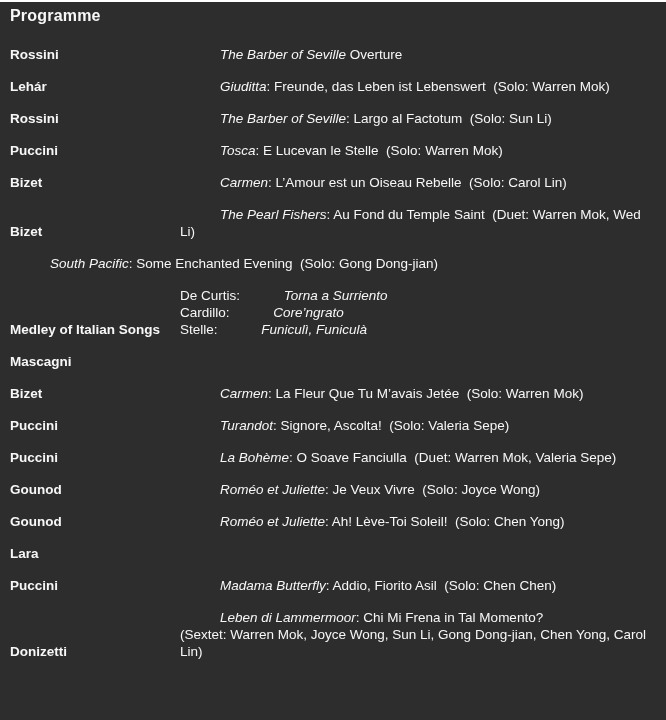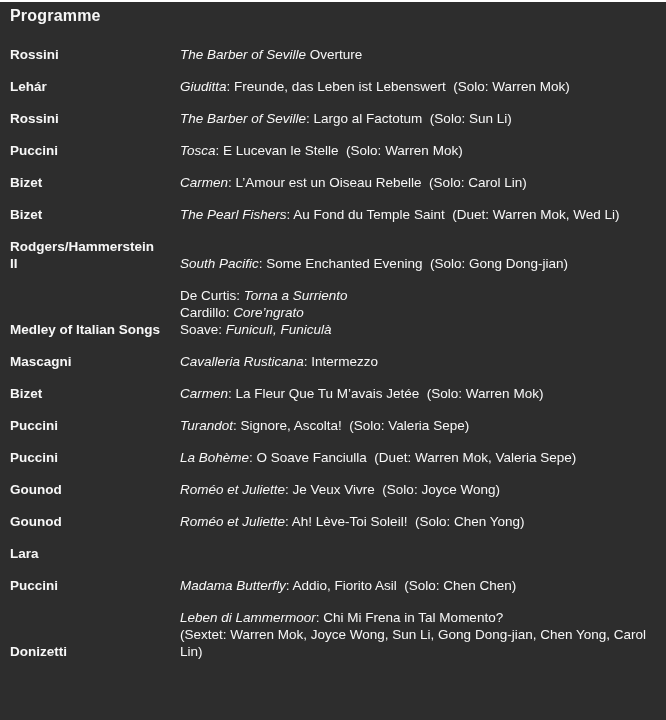--- a/index.html
+++ b/index.html
@@ -44,21 +44,21 @@
     white-space: pre-line;
     padding-right: 8px;
   }
   .work-cell {
     flex: 1;
     font-size: 13.5px;
     line-height: 17px;
     white-space: pre-wrap;
   }
   .work-line { min-height: 17px; }
-  .it { font-style: italic; }
+  .it { font-style: italic; margin-left: 40px; }
 </style>
 </head>
 <body>
 
 <div class="top-rule"></div>
 
 <h1 class="heading">Programme</h1>
 
 <div class="programme-table">
   <div class="prog-row">
@@ -85,33 +85,30 @@
     <div class="composer-cell">Bizet</div>
     <div class="work-cell"><div class="work-line"><span class="it">Carmen</span><span>: L’Amour est un Oiseau Rebelle  (Solo: Carol Lin)</span></div></div>
   </div>
 
   <div class="prog-row">
     <div class="composer-cell">Bizet</div>
     <div class="work-cell"><div class="work-line"><span class="it">The Pearl Fishers</span><span>: Au Fond du Temple Saint  (Duet: Warren Mok, Wed Li)</span></div></div>
   </div>
 
   <div class="prog-row">
-    <div class="composer-cell">Rodgers/Hammerstein
-II</div>
     <div class="work-cell"><div class="work-line"><span class="it">South Pacific</span><span>: Some Enchanted Evening  (Solo: Gong Dong-jian)</span></div></div>
   </div>
 
   <div class="prog-row">
     <div class="composer-cell">Medley of Italian Songs</div>
-    <div class="work-cell"><div class="work-line"><span>De Curtis: </span><span class="it">Torna a Surriento</span></div><div class="work-line"><span>Cardillo: </span><span class="it">Core’ngrato</span></div><div class="work-line"><span>Soave: </span><span class="it">Funiculì, Funiculà</span></div></div>
+    <div class="work-cell"><div class="work-line"><span>De Curtis: </span><span class="it">Torna a Surriento</span></div><div class="work-line"><span>Cardillo: </span><span class="it">Core’ngrato</span></div><div class="work-line"><span>Stelle: </span><span class="it">Funiculì, Funiculà</span></div></div>
   </div>
 
   <div class="prog-row">
     <div class="composer-cell">Mascagni</div>
-    <div class="work-cell"><div class="work-line"><span class="it">Cavalleria Rusticana</span><span>: Intermezzo</span></div></div>
   </div>
 
   <div class="prog-row">
     <div class="composer-cell">Bizet</div>
     <div class="work-cell"><div class="work-line"><span class="it">Carmen</span><span>: La Fleur Que Tu M’avais Jetée  (Solo: Warren Mok)</span></div></div>
   </div>
 
   <div class="prog-row">
     <div class="composer-cell">Puccini</div>
     <div class="work-cell"><div class="work-line"><span class="it">Turandot</span><span>: Signore, Ascolta!  (Solo: Valeria Sepe)</span></div></div>

